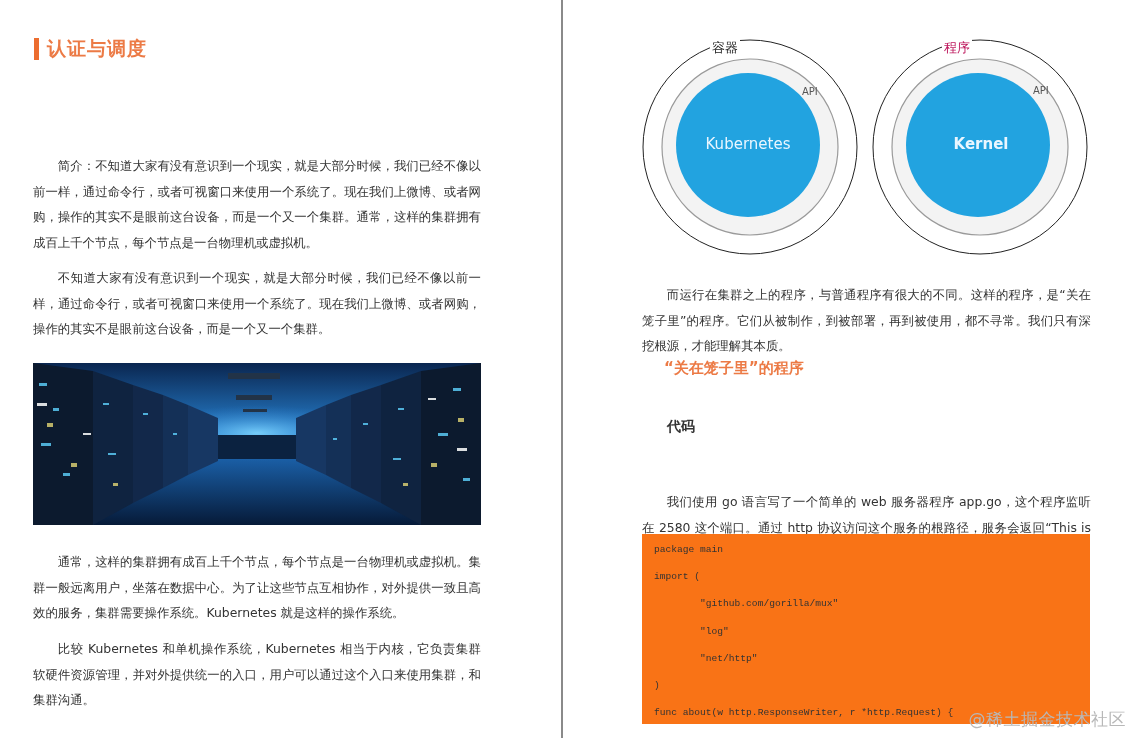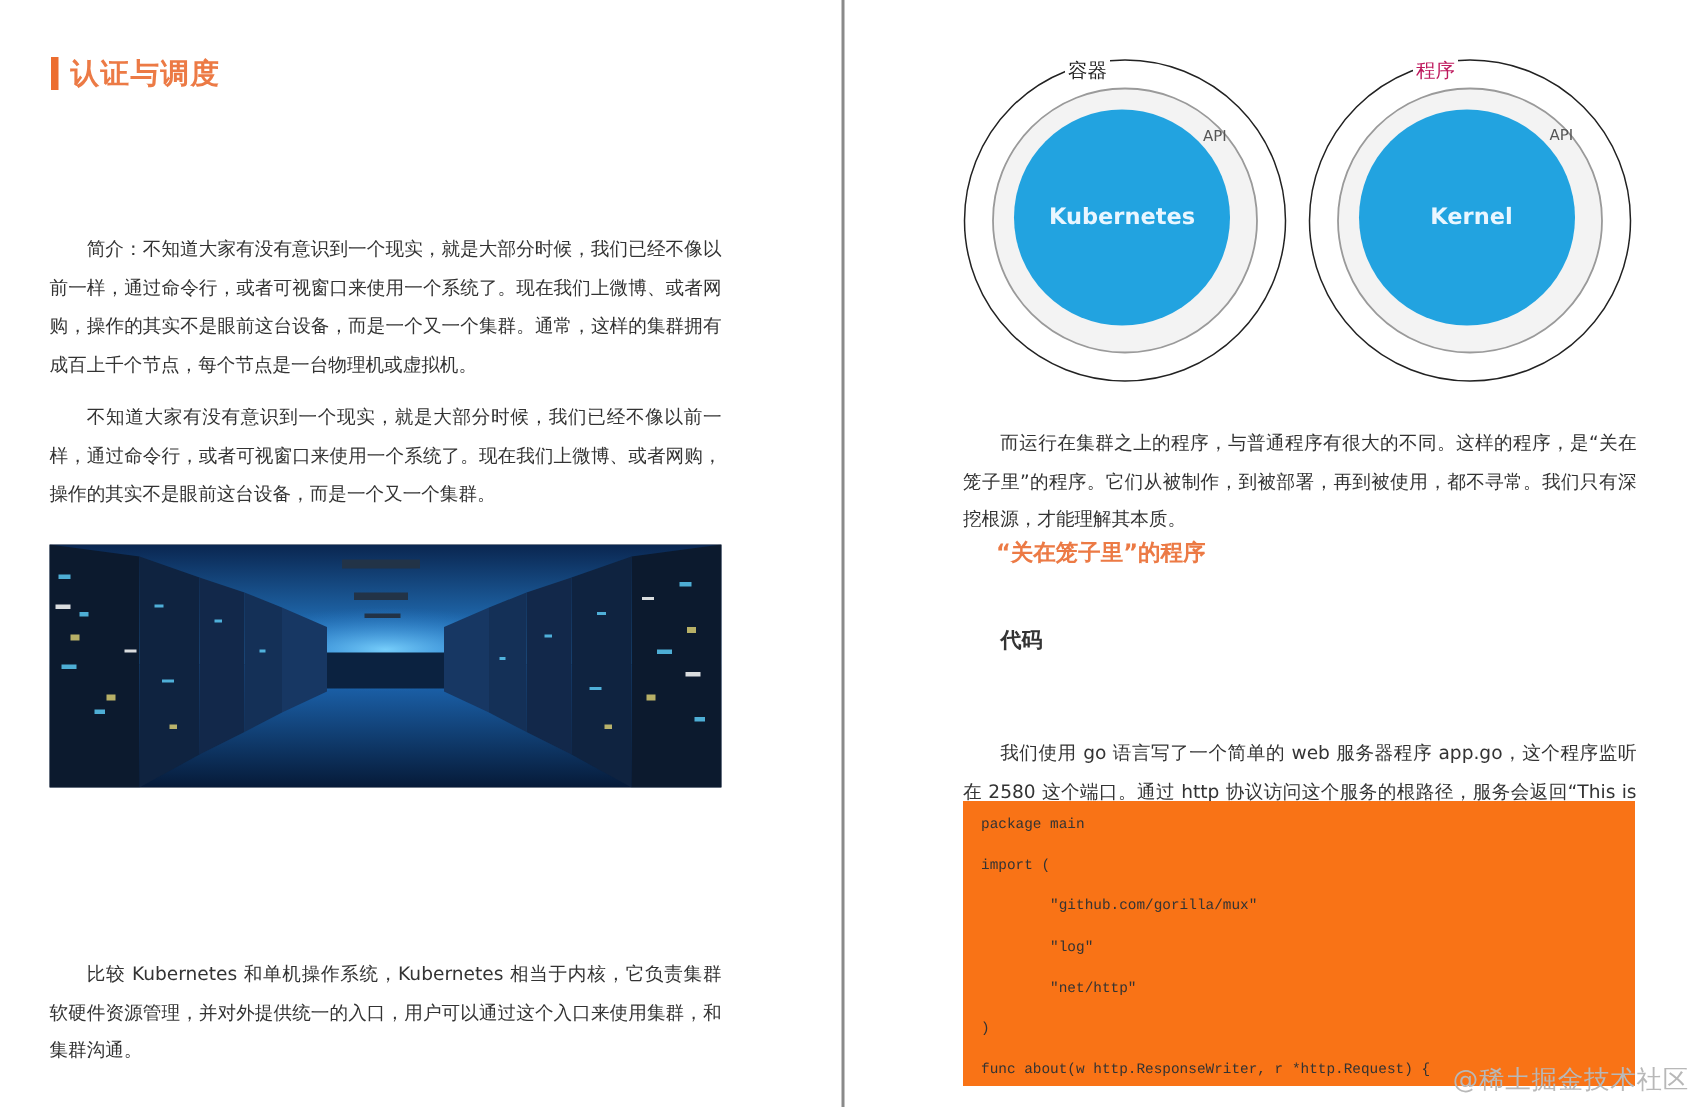--- a/index.html
+++ b/index.html
@@ -102,39 +102,40 @@
       </g>
       <g fill="#ffffff" opacity="0.85">
         <rect x="4" y="40" width="10" height="3"></rect>
           <rect x="50" y="70" width="8" height="2"></rect>
           <rect x="424" y="85" width="10" height="3"></rect>
         <rect x="395" y="35" width="8" height="2"></rect>
       </g>
     </svg>
   </div>
 
+  <p class="para para-left" style="top:549px;">通常，这样的集群拥有成百上千个节点，每个节点是一台物理机或虚拟机。集群一般远离用户，坐落在数据中心。为了让这些节点互相协作，对外提供一致且高效的服务，集群需要操作系统。Kubernetes 就是这样的操作系统。</p>
   <p class="para para-left" style="top:636px;">比较 Kubernetes 和单机操作系统，Kubernetes 相当于内核，它负责集群软硬件资源管理，并对外提供统一的入口，用户可以通过这个入口来使用集群，和集群沟通。</p>
 </div>
 
 <div class="divider"></div>
 
 <div class="diagram">
   <svg width="460" height="225" viewBox="0 0 460 225">
 
     <circle cx="108" cy="112" r="107" fill="#ffffff" stroke="#222222" stroke-width="1"></circle>
     <circle cx="108" cy="112" r="88" fill="#f3f3f3" stroke="#9a9a9a" stroke-width="1.2"></circle>
     <circle cx="106" cy="110" r="72" fill="#22a3e0"></circle>
 
     <circle cx="338" cy="112" r="107" fill="#ffffff" stroke="#222222" stroke-width="1"></circle>
     <circle cx="338" cy="112" r="88" fill="#f3f3f3" stroke="#9a9a9a" stroke-width="1.2"></circle>
     <circle cx="336" cy="110" r="72" fill="#22a3e0"></circle>
   </svg>
   <span style="position:absolute;left:68px;top:4px;font-size:13px;color:#222;background:#fff;padding:0 2px;line-height:18px;">容器</span>
   <span style="position:absolute;left:160px;top:51px;font-size:10px;color:#555;">API</span>
-  <span style="position:absolute;left:34px;top:100px;width:144px;text-align:center;font-size:15px;font-weight:bold;color:#e9f6ff;">Kubernetes</span>
+  <span style="position:absolute;left:34px;top:100px;width:144px;text-align:center;font-size:15px;font-weight:normal;color:#e9f6ff;">Kubernetes</span>
   <span style="position:absolute;left:300px;top:4px;font-size:13px;color:#be185d;background:#fff;padding:0 2px;line-height:18px;">程序</span>
   <span style="position:absolute;left:391px;top:50px;font-size:10px;color:#555;">API</span>
   <span style="position:absolute;left:264px;top:100px;width:150px;text-align:center;font-size:15px;font-weight:bold;color:#e9f6ff;">Kernel</span>
 </div>
 
 <p class="para para-right" style="top:282px;">而运行在集群之上的程序，与普通程序有很大的不同。这样的程序，是“关在笼子里”的程序。它们从被制作，到被部署，再到被使用，都不寻常。我们只有深挖根源，才能理解其本质。</p>
 
 <h2 class="h2">“关在笼子里”的程序</h2>
 <h3 class="h3">代码</h3>
 

